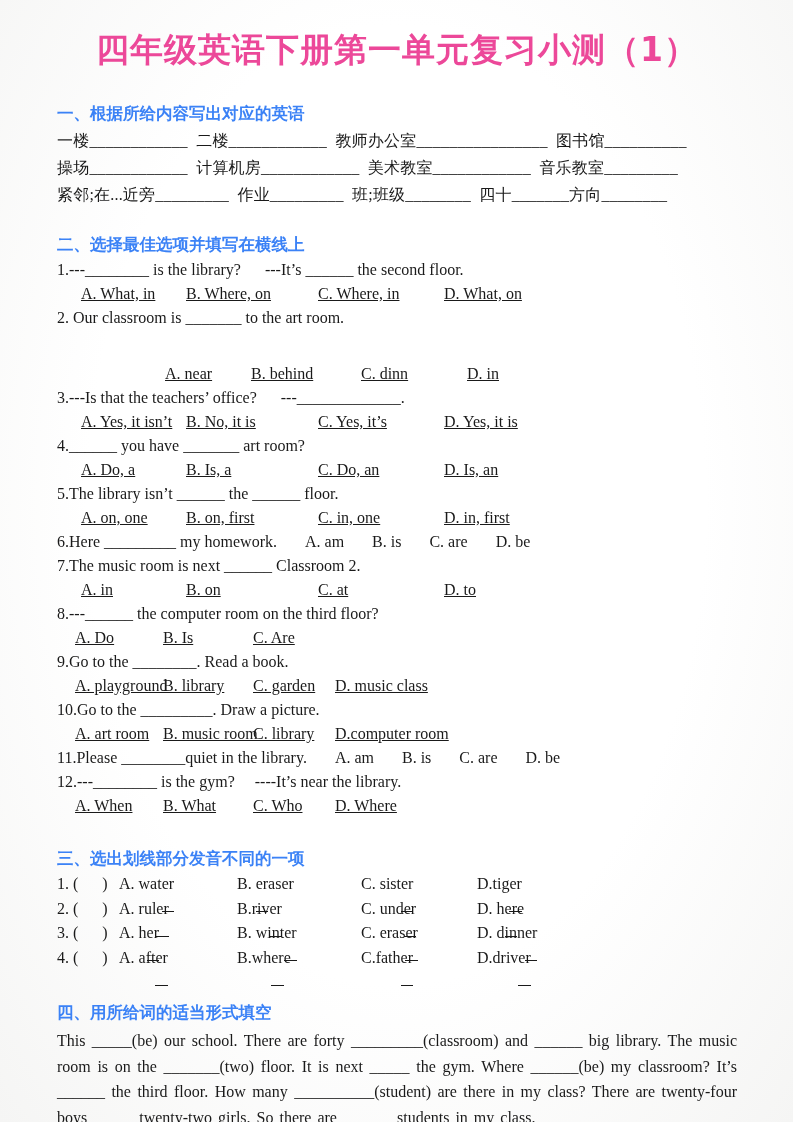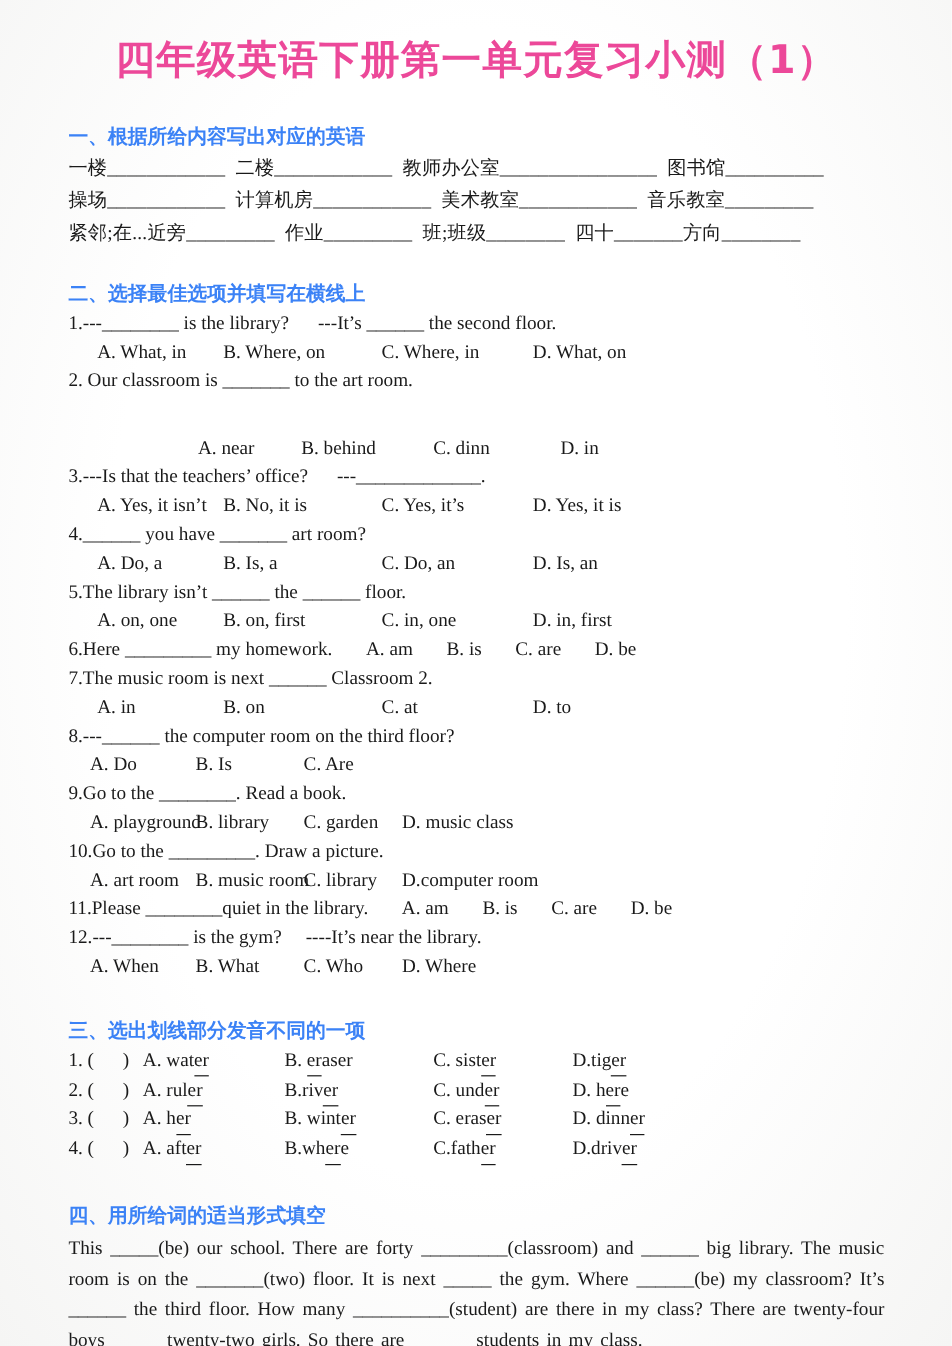--- a/index.html
+++ b/index.html
@@ -19,27 +19,27 @@
   .sec-heading{
     font-family:"DejaVu Sans","Liberation Sans",sans-serif;
     font-weight:700;font-size:16.5px;line-height:26px;color:#3b82f6;
   }
   .section{margin:0;}
   .sec2{margin-top:24px;}
   .sec3{margin-top:28px;}
   .sec4{margin-top:30px;}
   .fill-row{line-height:27px;white-space:pre-wrap;letter-spacing:.2px;}
   .q-line{line-height:24px;white-space:pre-wrap;}
-  .opts{display:grid;line-height:24px;white-space:pre;}
+  .opts{display:grid;line-height:24px;white-space:pre;text-decoration:underline;}
   .opts-std{padding-left:24px;grid-template-columns:105px 132px 126px auto;}
   .opts-indent{padding-left:108px;grid-template-columns:86px 110px 106px auto;margin-top:32px;}
   .opts-tight{padding-left:18px;grid-template-columns:88px 90px 82px auto;}
   .iopt{margin-left:28px;}
   .s3-row{display:grid;grid-template-columns:62px 118px 124px 116px auto;line-height:24.5px;white-space:pre;}
-  .u{border-bottom:1.6px solid #1a1a1a;padding-bottom:4px;}
+  .u{border-bottom:1.6px solid #1a1a1a;padding-bottom:19px;}
   .cloze{line-height:25.5px;text-align:justify;white-space:normal;word-spacing:2px;margin-top:2px;}
 </style>
 </head>
 <body>
 
 <div class="page">
 
   <h1 class="title">四年级英语下册第一单元复习小测（1）</h1>
 
   <div class="section">

